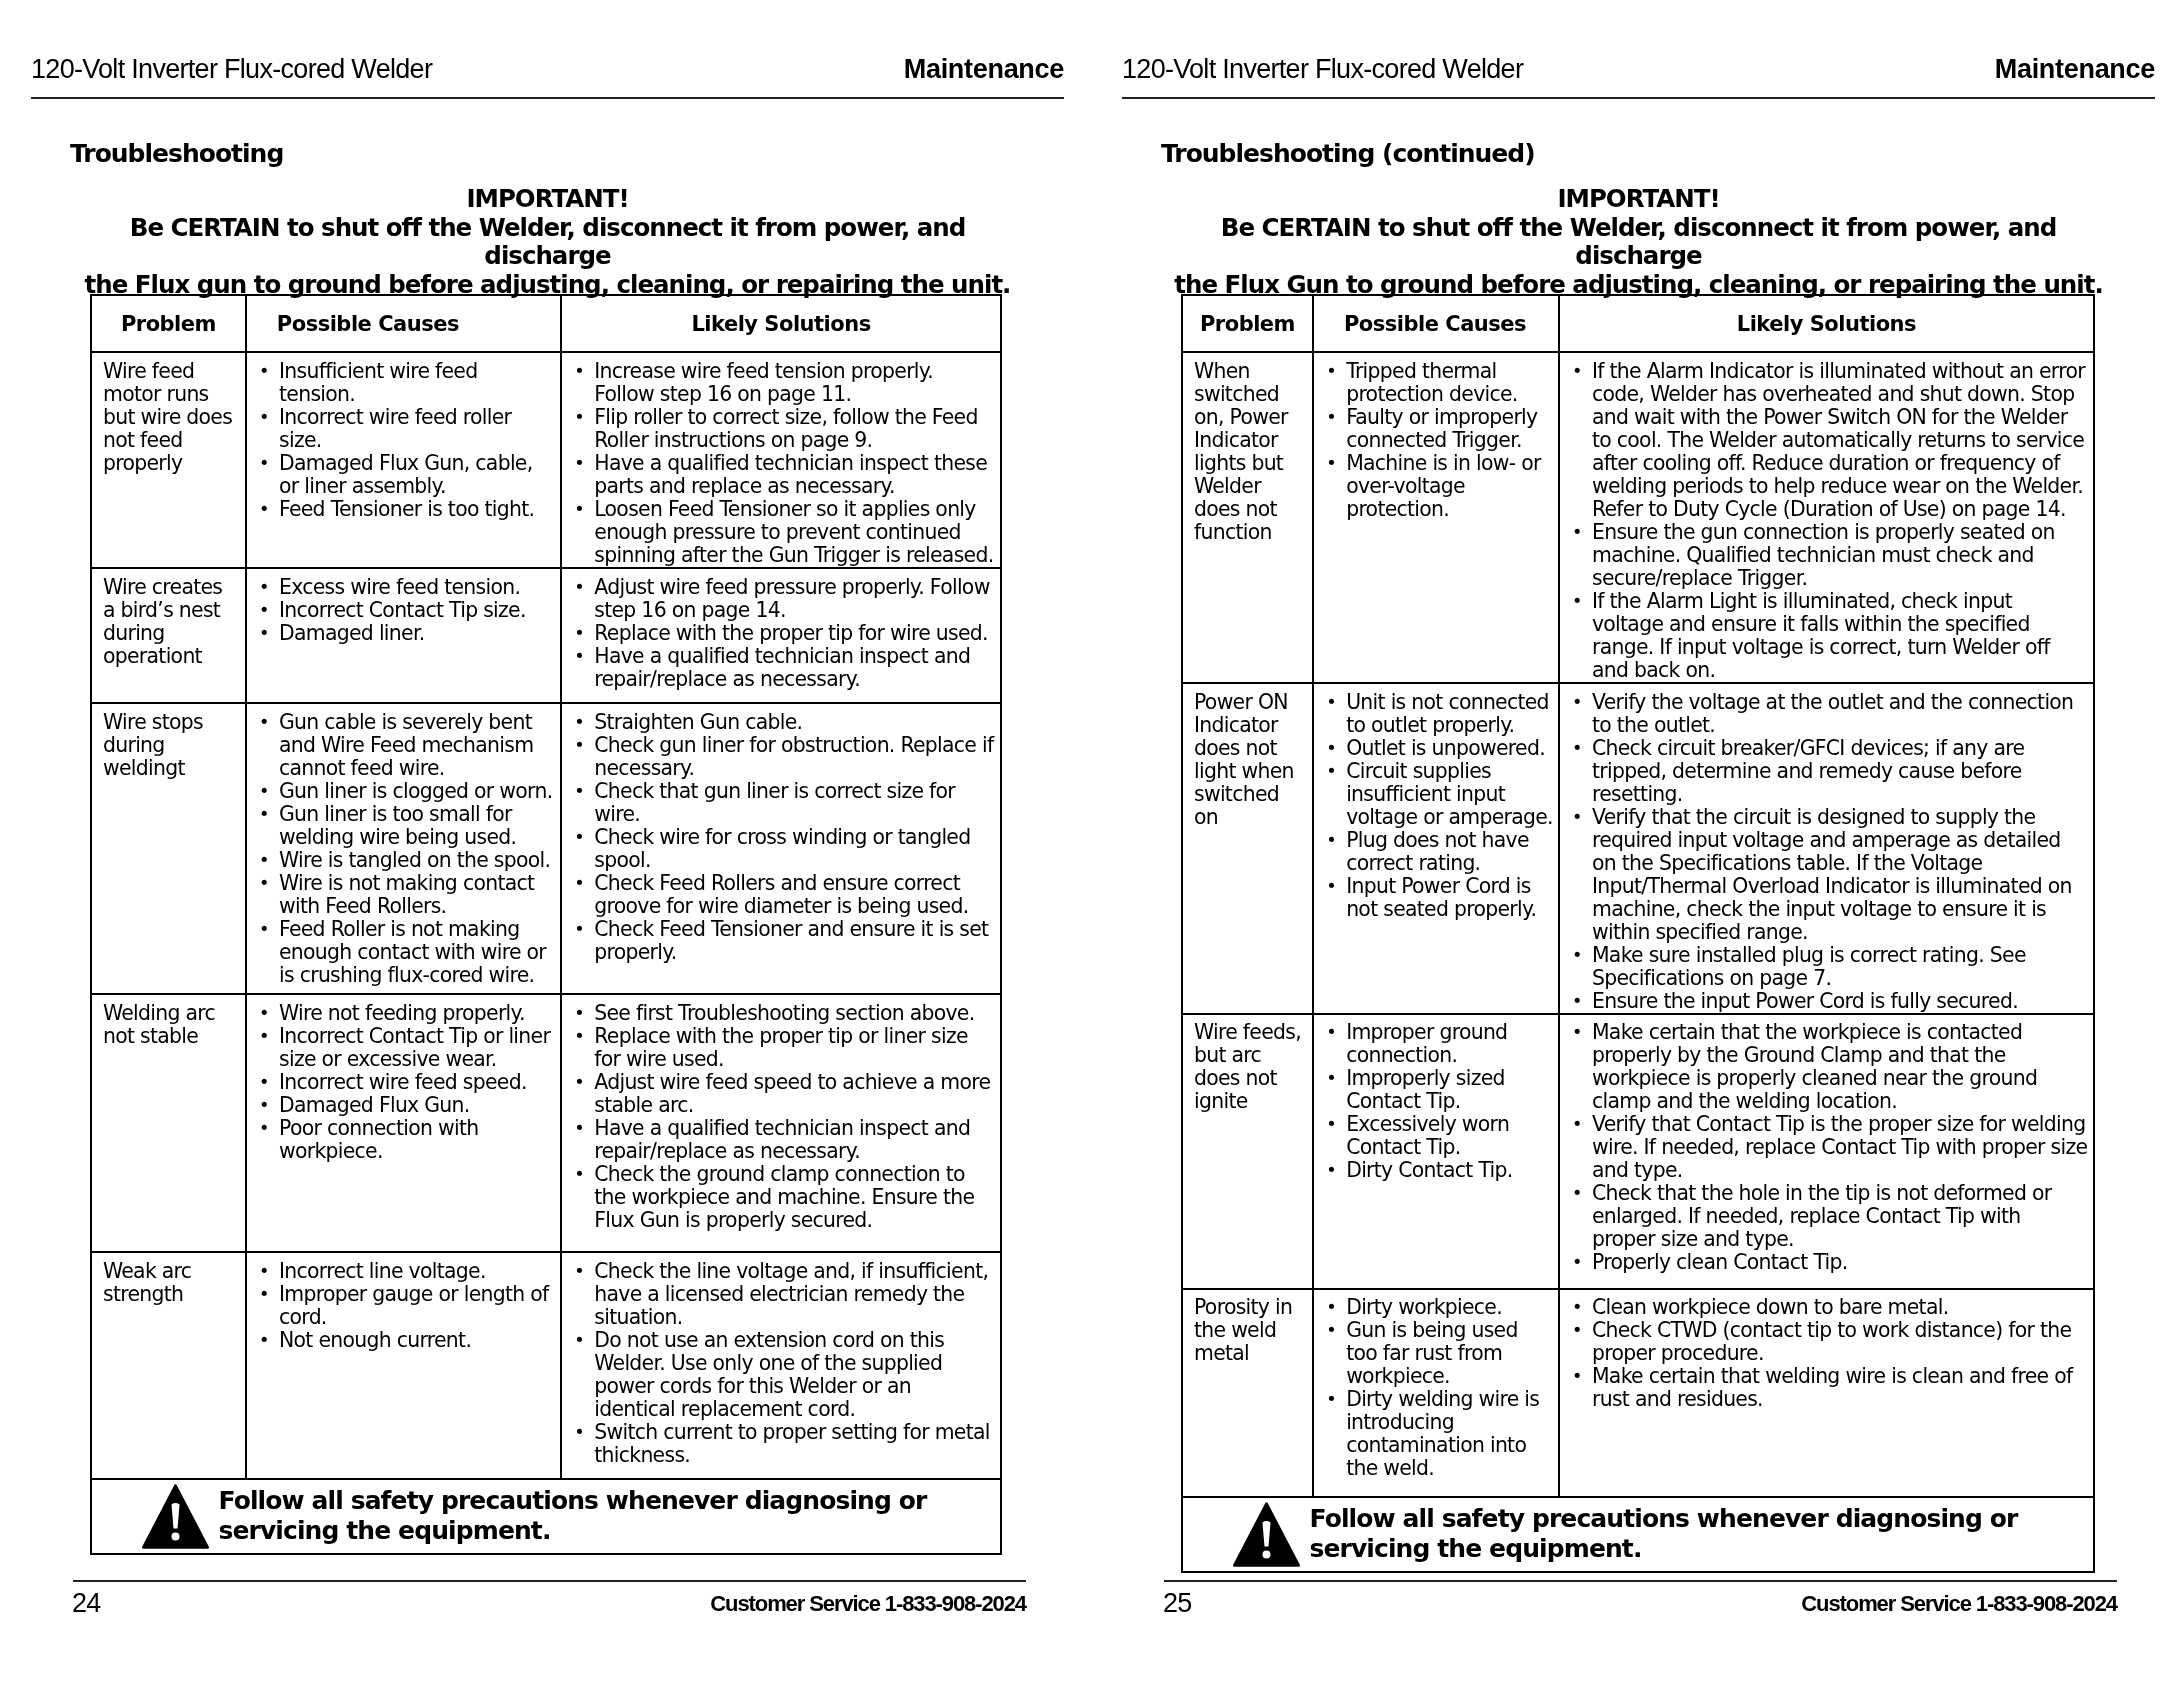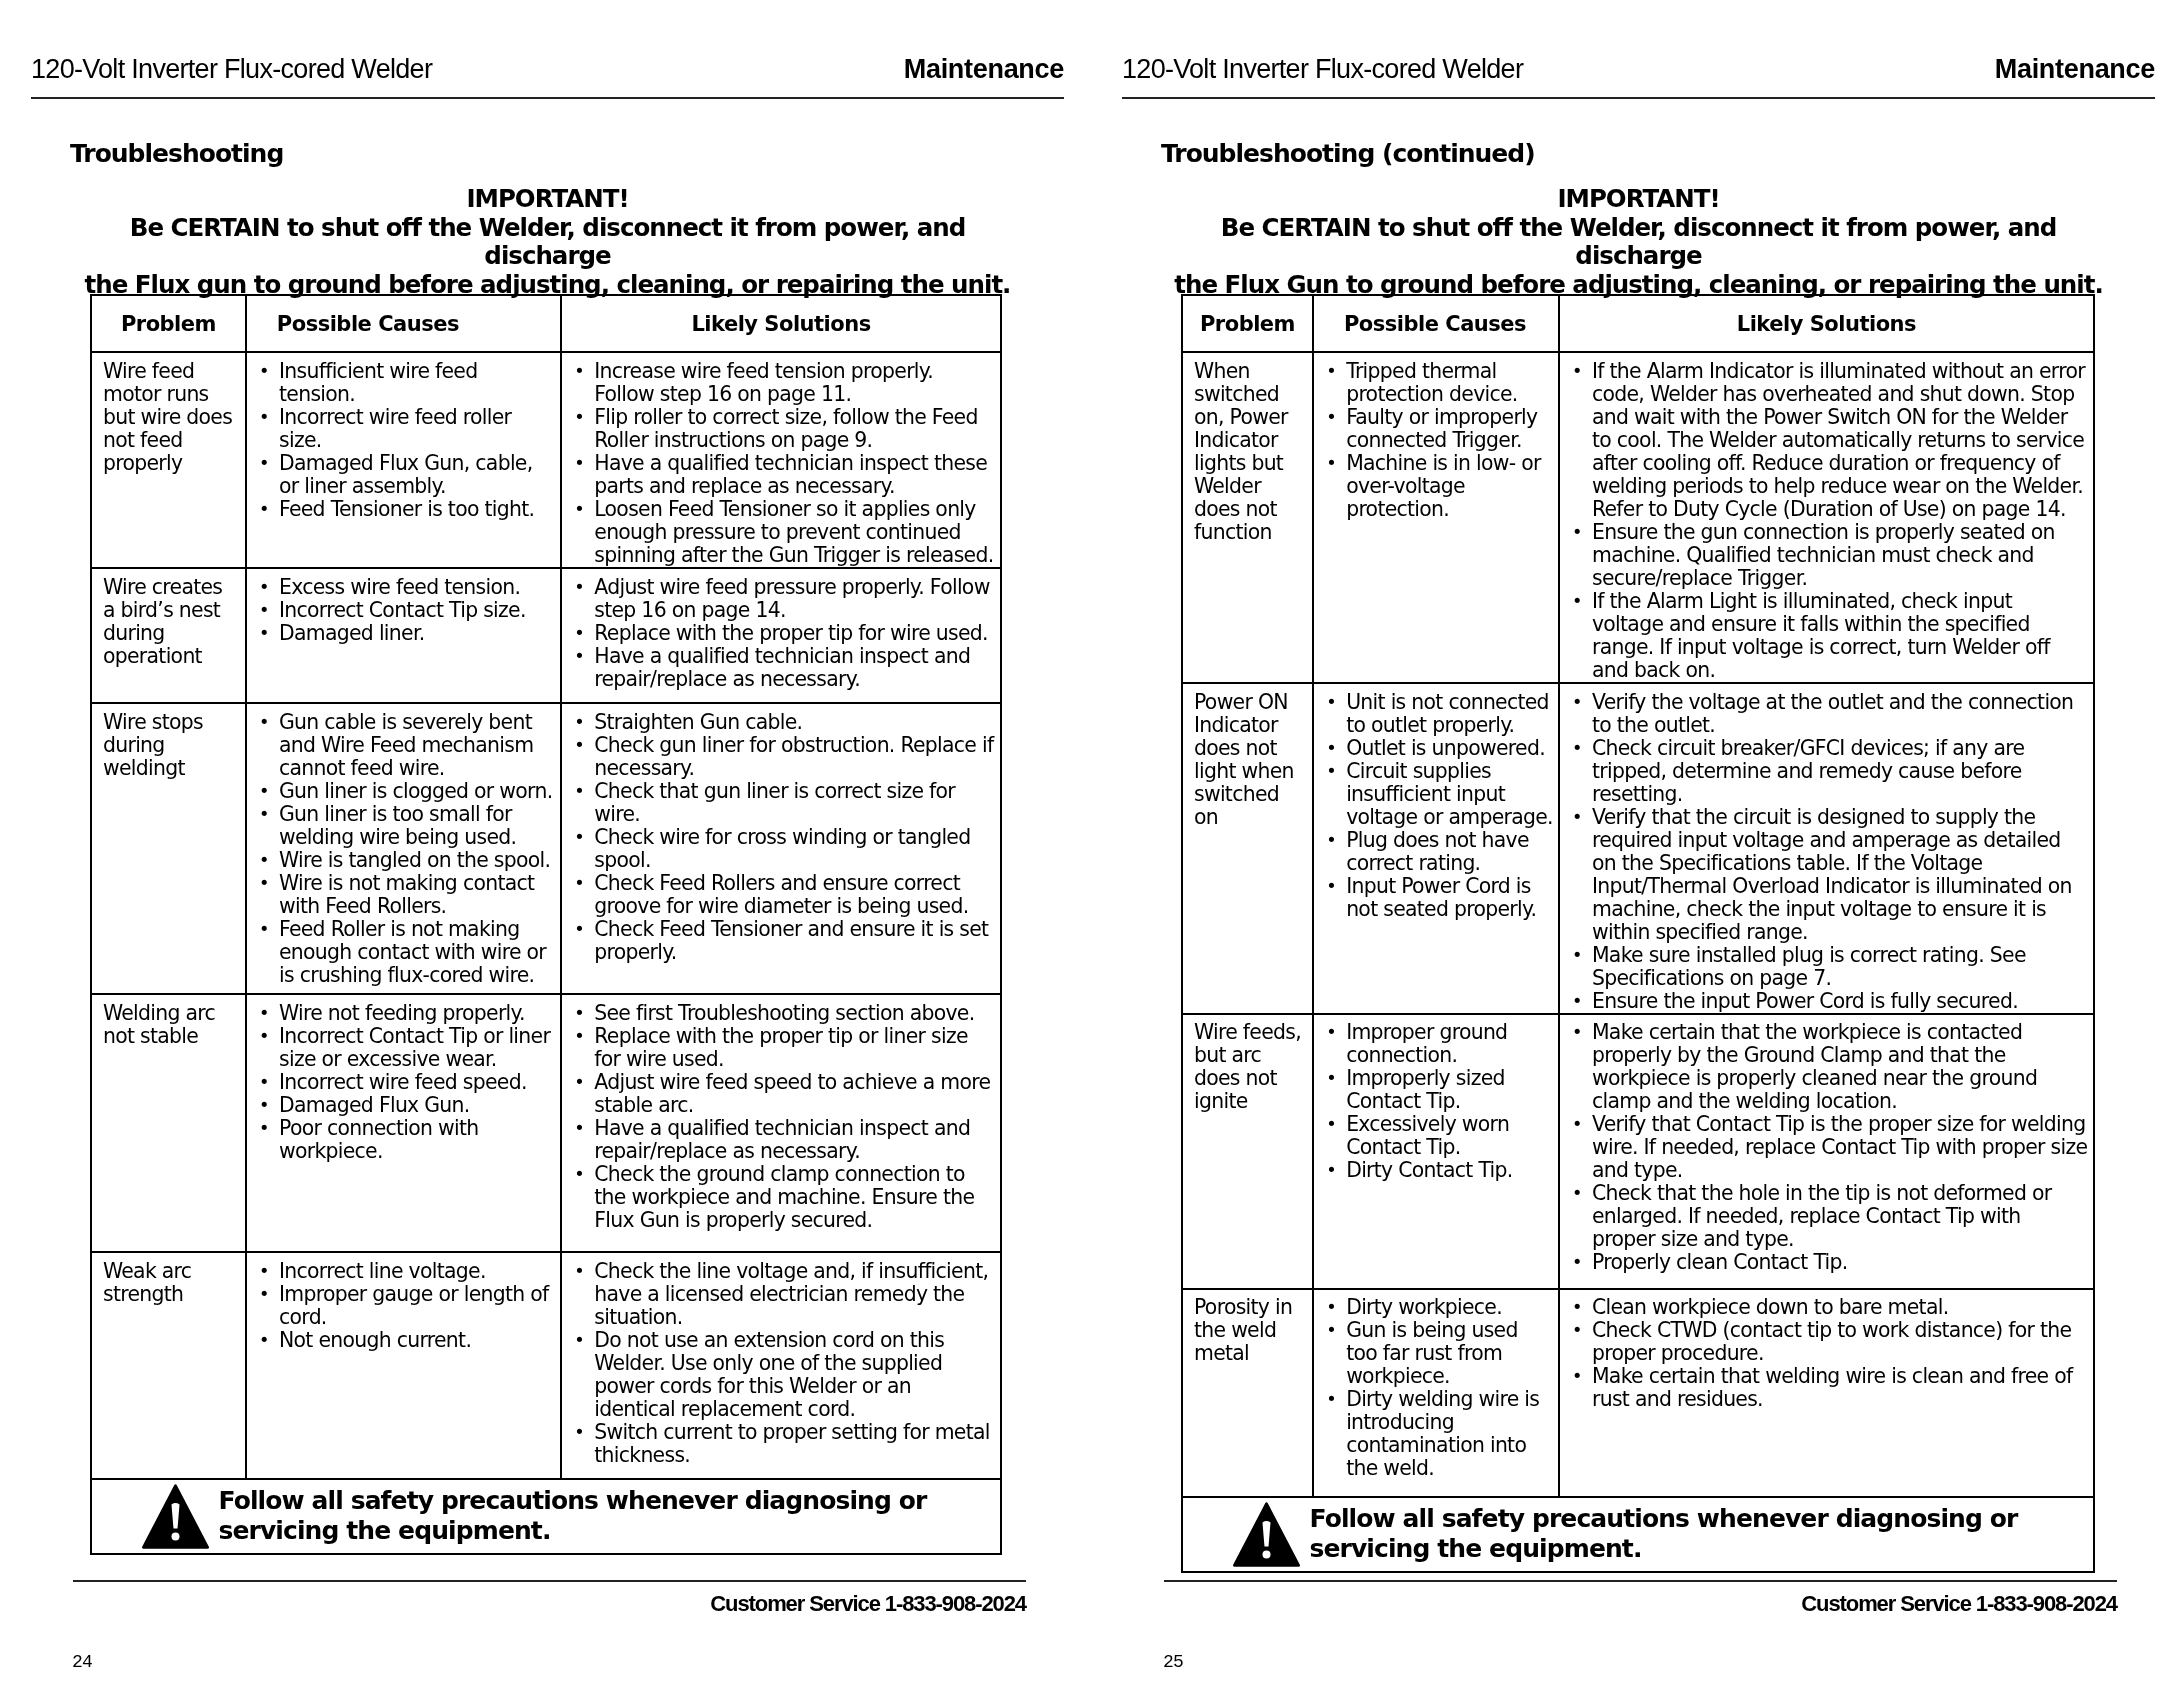--- a/index.html
+++ b/index.html
@@ -36,21 +36,21 @@
 
   .page.left col.c1 { width: 155px; } .page.left col.c2 { width: 316px; } .page.left col.c3 { width: 441px; }
   .page.right col.c1 { width: 131px; } .page.right col.c2 { width: 246px; } .page.right col.c3 { width: 536px; }
 
   td.warning { height: 73px; vertical-align: middle !important; padding: 0 !important; }
   .warn-wrap { display: flex; align-items: center; padding-left: 50px; }
   .warn-icon { width: 67px; height: 65px; margin-right: 9.5px; flex: none; }
   .warn-text { font-weight: bold; font-size: 25px; line-height: 30px; letter-spacing: -0.9px; }
 
   .ftr-rule { position: absolute; left: 73px; width: 953px; top: 1580px; height: 2px; background: #222; }
-  .ftr-page { position: absolute; left: 72px; top: 1652px; font-size: 18px; letter-spacing: -0.7px; font-family: Liberation Mono, monospace; }
+  .ftr-page { position: absolute; left: 72px; top: 1588px; font-size: 27px; letter-spacing: -0.7px; }
   .ftr-cs { position: absolute; right: 65px; top: 1591px; font-size: 22px; font-weight: bold; letter-spacing: -1.1px; }
 </style>
 </head>
 <body>
 
 <div class="page left">
   <div class="hdr-title">120-Volt Inverter Flux-cored Welder</div>
   <div class="hdr-section">Maintenance</div>
   <div class="hdr-rule"></div>
 

